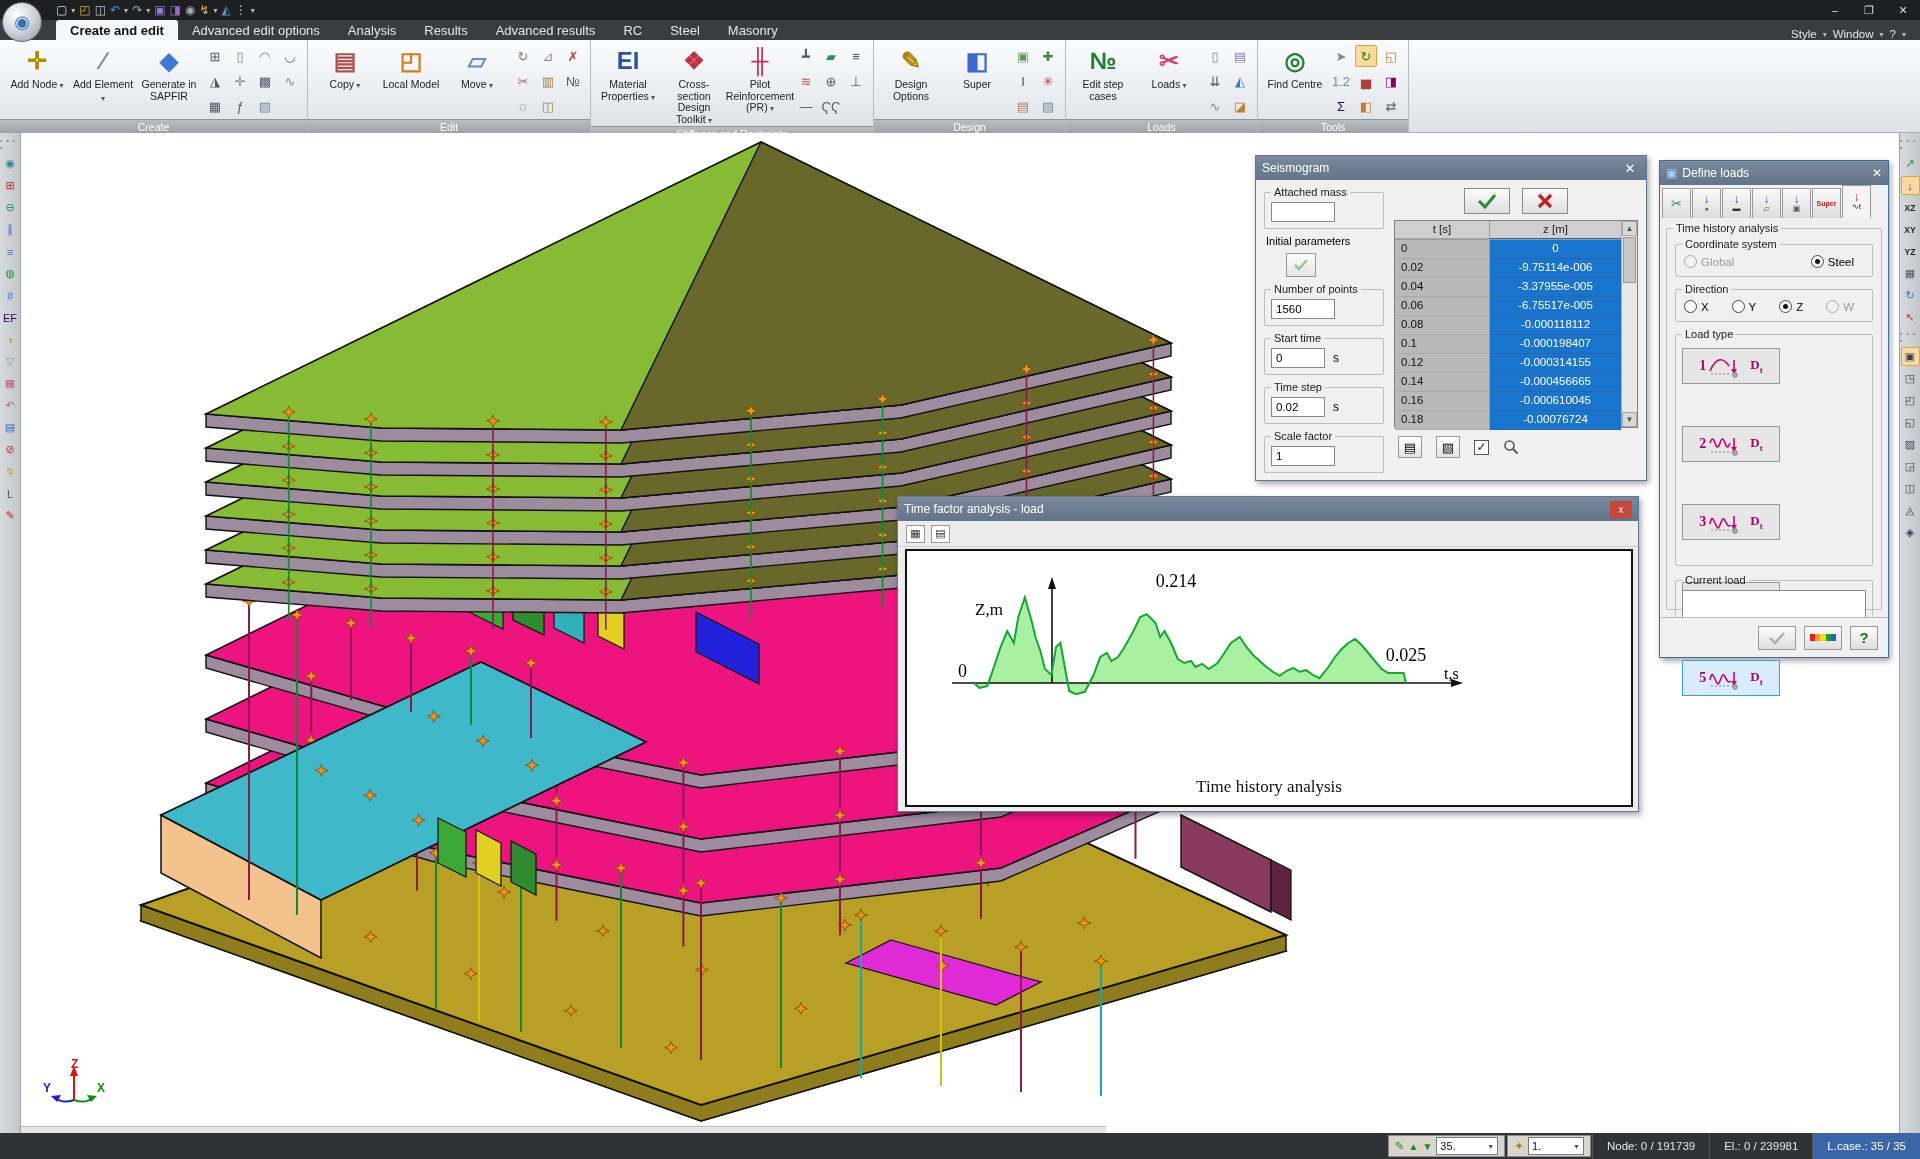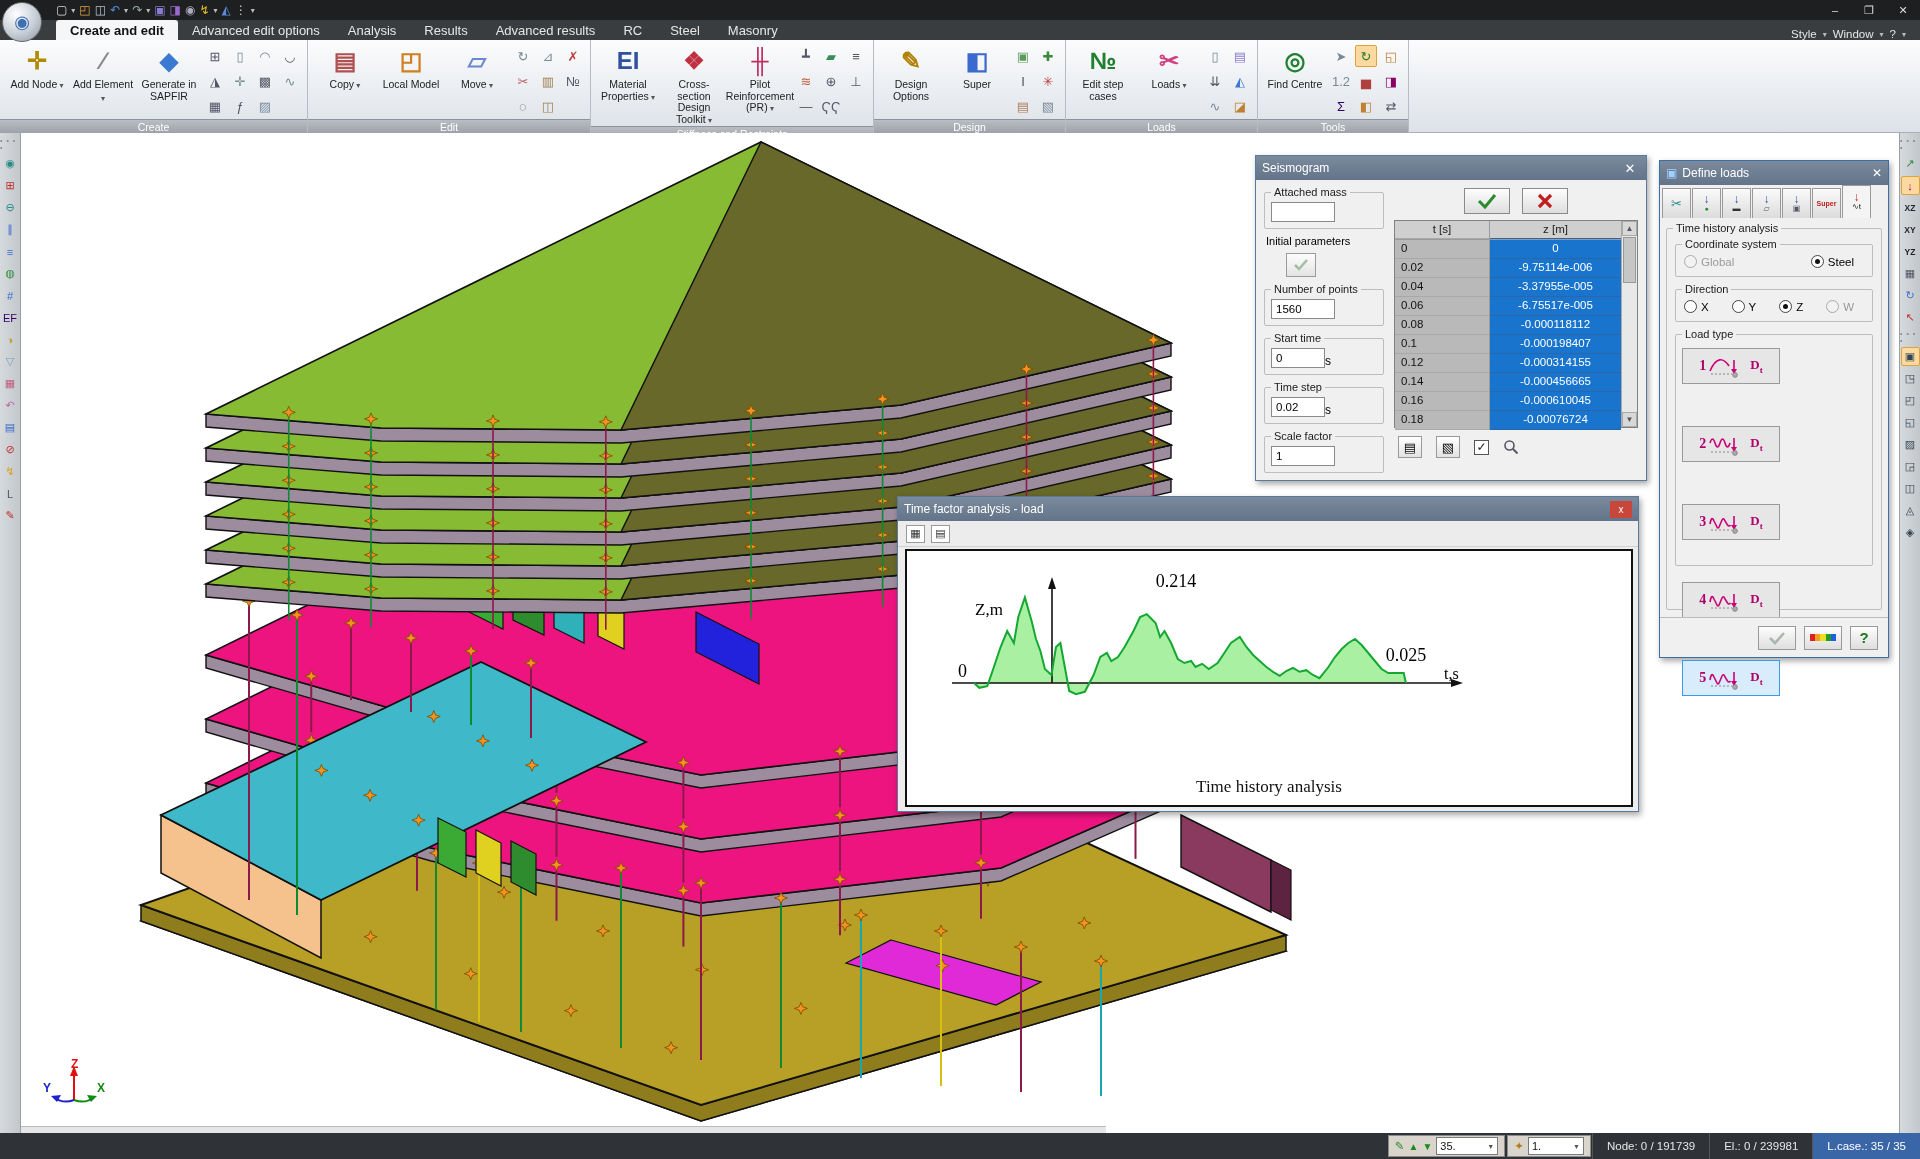--- a/index.html
+++ b/index.html
@@ -62,21 +62,21 @@
   .radio{width:13px;height:13px;border-radius:50%;border:1px solid #444;background:#fff;display:inline-block;position:relative;vertical-align:-2px}
   .radio.sel::after{content:"";position:absolute;left:3px;top:3px;width:5px;height:5px;border-radius:50%;background:#111}
   .radio.dis{border-color:#aaa;background:#f2f2f2}
   .rlab{font-size:11.5px;margin:0 10px 0 4px}
   .rlab.dis{color:#999}
 
   
   .seis{left:1234px;top:22px;width:392px;height:326px}
   .seis-body{display:flex;padding:6px 8px;gap:10px}
   .seis-left{width:120px;display:flex;flex-direction:column;gap:6px}
-  .seis-left fieldset{display:flex;justify-content:flex-start;align-items:flex-end;gap:0}
+  .seis-left fieldset{display:flex;justify-content:flex-start;align-items:center;gap:8px}
   .chkbtn{width:30px;height:24px;border:1px solid #9a9a9a;background:linear-gradient(#fdfdfd,#e3e3e3);display:flex;align-items:center;justify-content:center}
   .seis-right{flex:1;display:flex;flex-direction:column}
   .seis-okrow{display:flex;gap:12px;justify-content:center;margin:2px 0 6px}
   .okbtn{width:46px;height:26px;border:1px solid #8a8a8a;background:linear-gradient(#fdfdfd,#dedede);display:flex;align-items:center;justify-content:center}
   .stable{border:1px solid #808080;background:#fff;display:flex;height:208px}
   .stable-grid{flex:1}
   .srow{display:flex;height:19px;font-size:11.5px}
   .srow.head{background:#cfcfcf;border-bottom:1px solid #9a9a9a;color:#222}
   .sc1{width:95px;background:#b9b9b9;border-right:1px solid #9a9a9a;border-bottom:1px solid #a8a8a8;padding:2px 6px;color:#111}
   .sc2{flex:1;background:#1874cd;color:#fff;border-bottom:1px solid #2a66a8;padding:2px 6px;text-align:center}
@@ -881,20 +881,24 @@
                     <path d="M2,15 q1.5,-9 4,-3 l2.5,5 q1.5,4 3,0 l2.5,-6 q1.5,-3 3,1 l2.5,4 q1.5,2 3,0" fill="none" stroke="#cc0077" stroke-width="1.6"></path>
                     <line x1="26" y1="7" x2="26" y2="19" stroke="#cc0077" stroke-width="1.6"></line>
                     <polygon points="23,16 26,21 29,16" fill="#cc0077"></polygon>
                     <line x1="3" y1="21" x2="24" y2="21" stroke="#888" stroke-width="1" stroke-dasharray="2,2"></line>
                     <circle cx="27" cy="22" r="2.4" fill="#aaa" stroke="#666" stroke-width="0.6"></circle>
                   </svg>
                   <span class="ltdt">D<sub>t</sub></span>
                 </div>
               </div>
           </fieldset>
+          <fieldset style="margin:0 2px">
+            <legend>Current load</legend>
+            <textarea class="inp" style="width: 100%; height: 52px; resize: none;"></textarea>
+          </fieldset>
         </fieldset>
       </div>
       <div class="dl-bottom">
         <div class="dlb" style="width:38px">
           <svg width="18" height="14">
               <polyline points="2,7 7,12 16,2" fill="none" stroke="#aab8aa" stroke-width="2.6"></polyline>
             </svg>
         </div>
         <div class="dlb" style="width:38px">
           <div class="colorbar">

